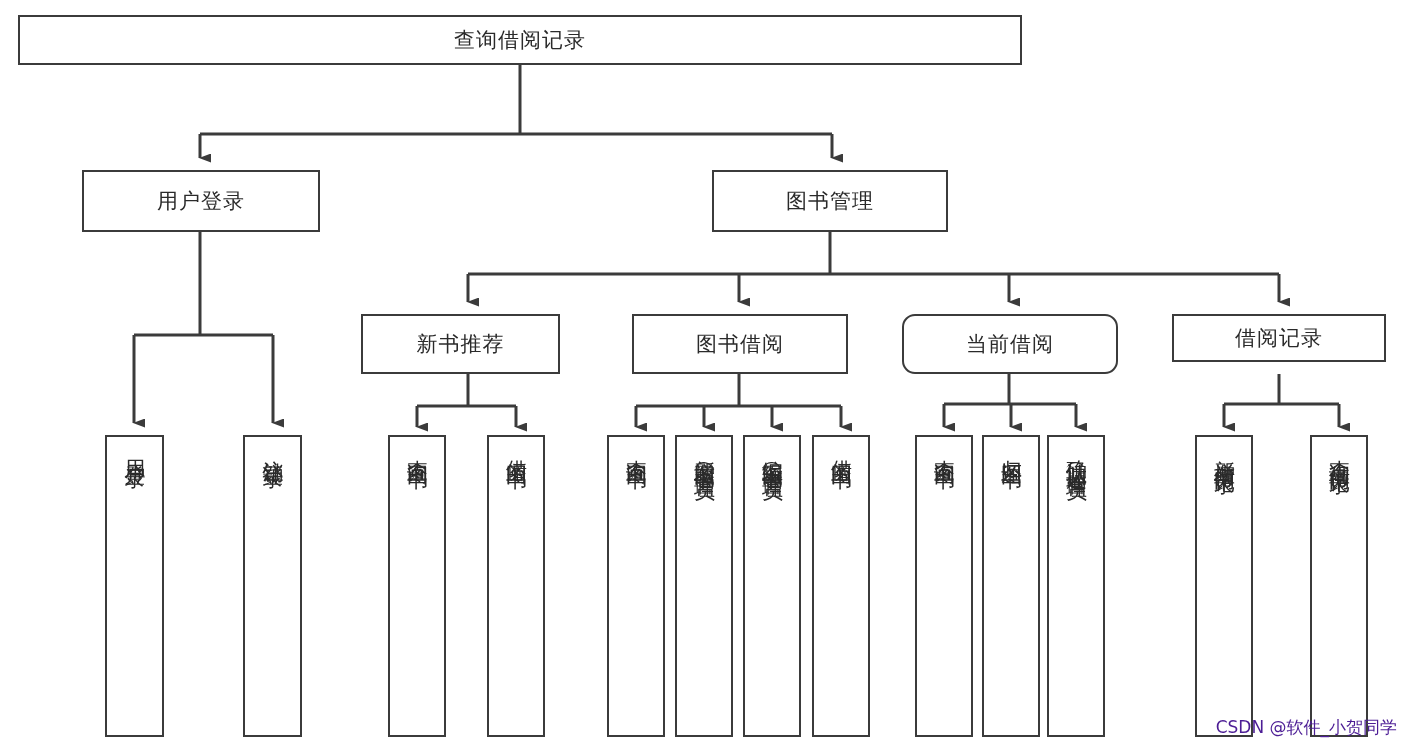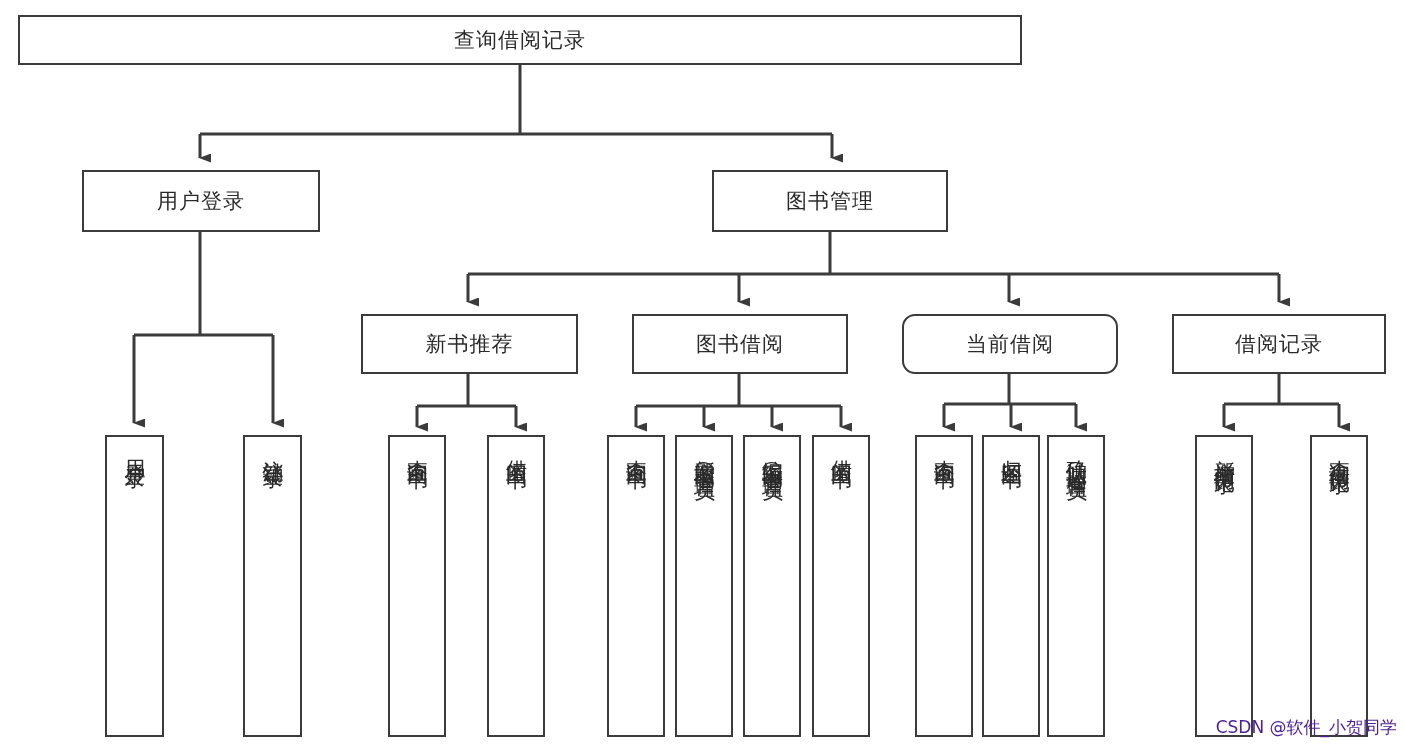--- a/index.html
+++ b/index.html
@@ -129,30 +129,30 @@
     <span class="label">查询借阅记录</span>
   </div>
 
   <div class="node horizontal" style="left:82px; top:170px; width:238px; height:62px;">
     <span class="label">用户登录</span>
   </div>
   <div class="node horizontal" style="left:712px; top:170px; width:236px; height:62px;">
     <span class="label">图书管理</span>
   </div>
 
-  <div class="node horizontal" style="left:361px; top:314px; width:217px; height:60px;">
+  <div class="node horizontal" style="left:361px; top:314px; width:199px; height:60px;">
     <span class="label">新书推荐</span>
   </div>
   <div class="node horizontal" style="left:632px; top:314px; width:216px; height:60px;font-family:Liberation Serif, serif;">
     <span class="label">图书借阅</span>
   </div>
   <div class="node horizontal" style="left:902px; top:314px; width:216px; height:60px;border-radius:13px;">
     <span class="label">当前借阅</span>
   </div>
-  <div class="node horizontal" style="left:1172px; top:314px; width:214px; height:60px;">
+  <div class="node horizontal" style="left:1172px; top:314px; width:214px; height:48px;">
     <span class="label">借阅记录</span>
   </div>
 
   <div class="node vertical" style="left:105px; top:435px; width:59px; height:302px;">
     <span class="label">用户登录</span>
   </div>
   <div class="node vertical" style="left:243px; top:435px; width:59px; height:302px;">
     <span class="label">注销登录</span>
   </div>
 

